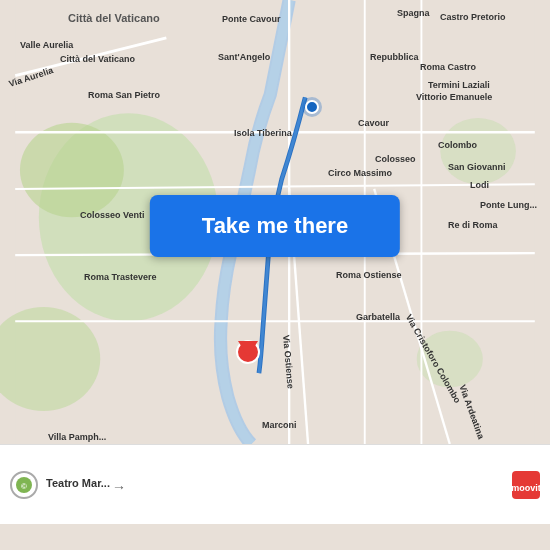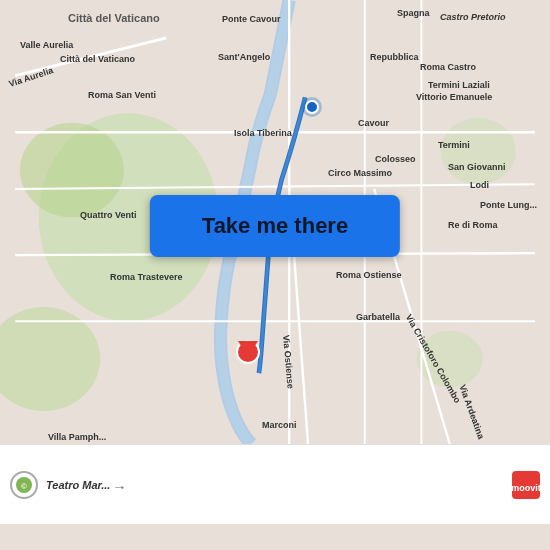--- a/index.html
+++ b/index.html
@@ -33,21 +33,21 @@
     .cta-button-container {
       position: absolute;
       top: 195px;
       left: 50%;
       transform: translateX(-50%);
       z-index: 10;
     }
 
     .cta-button {
       background: #1a73e8;
-      color: #0f172a;
+      color: #ffffff;
       border: none;
       border-radius: 8px;
       padding: 18px 52px;
       font-size: 22px;
       font-weight: bold;
       cursor: pointer;
       white-space: nowrap;
       box-shadow: 0 2px 8px rgba(0,0,0,0.3);
     }
 
@@ -104,25 +104,23 @@
       background: white;
       display: flex;
       align-items: center;
       padding: 0 10px;
       border-top: 1px solid #ddd;
       gap: 8px;
     }
 
     .bottom-route {
       display: flex;
-      align-items: center;
       gap: 2px;
       flex: 1;
       min-width: 0;
-      font-style: italic;
     }
 
     .route-from {
       font-size: 11px;
       color: #333;
       font-weight: 600;
       white-space: nowrap;
       overflow: hidden;
       text-overflow: ellipsis;
       max-width: 110px;
@@ -211,39 +209,39 @@
 
     <line x1="290" y1="200" x2="310" y2="470" stroke="white" stroke-width="2.5"></line>
 
     <path d="M 307 103 Q 295 150 282 190 Q 272 230 268 270 Q 265 310 262 350 Q 260 380 258 395" stroke="#1565c0" stroke-width="5" fill="none" stroke-dasharray="none" opacity="0.9"></path>
     <path d="M 307 103 Q 295 150 282 190 Q 272 230 268 270 Q 265 310 262 350 Q 260 380 258 395" stroke="#4a90d9" stroke-width="3" fill="none" opacity="0.7"></path>
   </svg>
 
   <div class="map-label large" style="top:12px;left:68px;">Città del Vaticano</div>
   <div class="map-label" style="top:14px;left:222px;">Ponte Cavour</div>
   <div class="map-label" style="top:8px;left:360px;margin-left:37px;">Spagna</div>
-  <div class="map-label" style="top:12px;left:440px;font-style:italic;">Castro Pretorio</div>
+  <div class="map-label" style="top:12px;left:440px;">Castro Pretorio</div>
   <div class="map-label" style="top:40px;left:20px;text-align:right;">Valle Aurelia</div>
   <div class="map-label" style="top:54px;left:60px;">Città del Vaticano</div>
   <div class="map-label" style="top:52px;left:218px;">Sant'Angelo</div>
   <div class="map-label" style="top:52px;left:370px;">Repubblica</div>
   <div class="map-label" style="top:62px;left:420px;">Roma Castro</div>
   <div class="map-label" style="top:72px;left:8px;transform:rotate(-18deg);">Via Aurelia</div>
-  <div class="map-label" style="top:90px;left:88px;">Roma San Venti</div>
+  <div class="map-label" style="top:90px;left:88px;">Roma San Pietro</div>
   <div class="map-label" style="top:80px;left:428px;">Termini Laziali</div>
   <div class="map-label" style="top:92px;left:416px;">Vittorio Emanuele</div>
   <div class="map-label" style="top:128px;left:234px;">Isola Tiberina</div>
   <div class="map-label" style="top:118px;left:358px;">Cavour</div>
   <div class="map-label" style="top:132px;left:375px;margin-top:22px;">Colosseo</div>
-  <div class="map-label" style="top:140px;left:438px;">Termini</div>
+  <div class="map-label" style="top:140px;left:438px;">Colombo</div>
   <div class="map-label" style="top:168px;left:328px;">Circo Massimo</div>
   <div class="map-label" style="top:162px;left:448px;">San Giovanni</div>
-  <div class="map-label" style="top:210px;left:80px;">Quattro Venti</div>
+  <div class="map-label" style="top:210px;left:80px;">Colosseo Venti</div>
   <div class="map-label" style="top:220px;left:448px;">Re di Roma</div>
-  <div class="map-label" style="top:272px;left:110px;">Roma Trastevere</div>
+  <div class="map-label" style="top:272px;left:84px;">Roma Trastevere</div>
   <div class="map-label" style="top:270px;left:336px;">Roma Ostiense</div>
   <div class="map-label" style="top:200px;left:468px;padding-left:12px;">Ponte Lung...</div>
   <div class="map-label" style="top:180px;left:470px;">Lodi</div>
   <div class="map-label" style="top:312px;left:356px;">Garbatella</div>
   <div class="map-label" style="top:330px;left:286px;transform:rotate(85deg);transform-origin:left center;">Via Ostiense</div>
   <div class="map-label" style="top:310px;left:408px;transform:rotate(60deg);transform-origin:left center;">Via Cristoforo Colombo</div>
   <div class="map-label" style="top:380px;left:462px;transform:rotate(70deg);transform-origin:left center;">Via Ardeatina</div>
   <div class="map-label" style="top:420px;left:262px;">Marconi</div>
   <div class="map-label" style="top:432px;left:48px;">Villa Pamph...</div>
 

